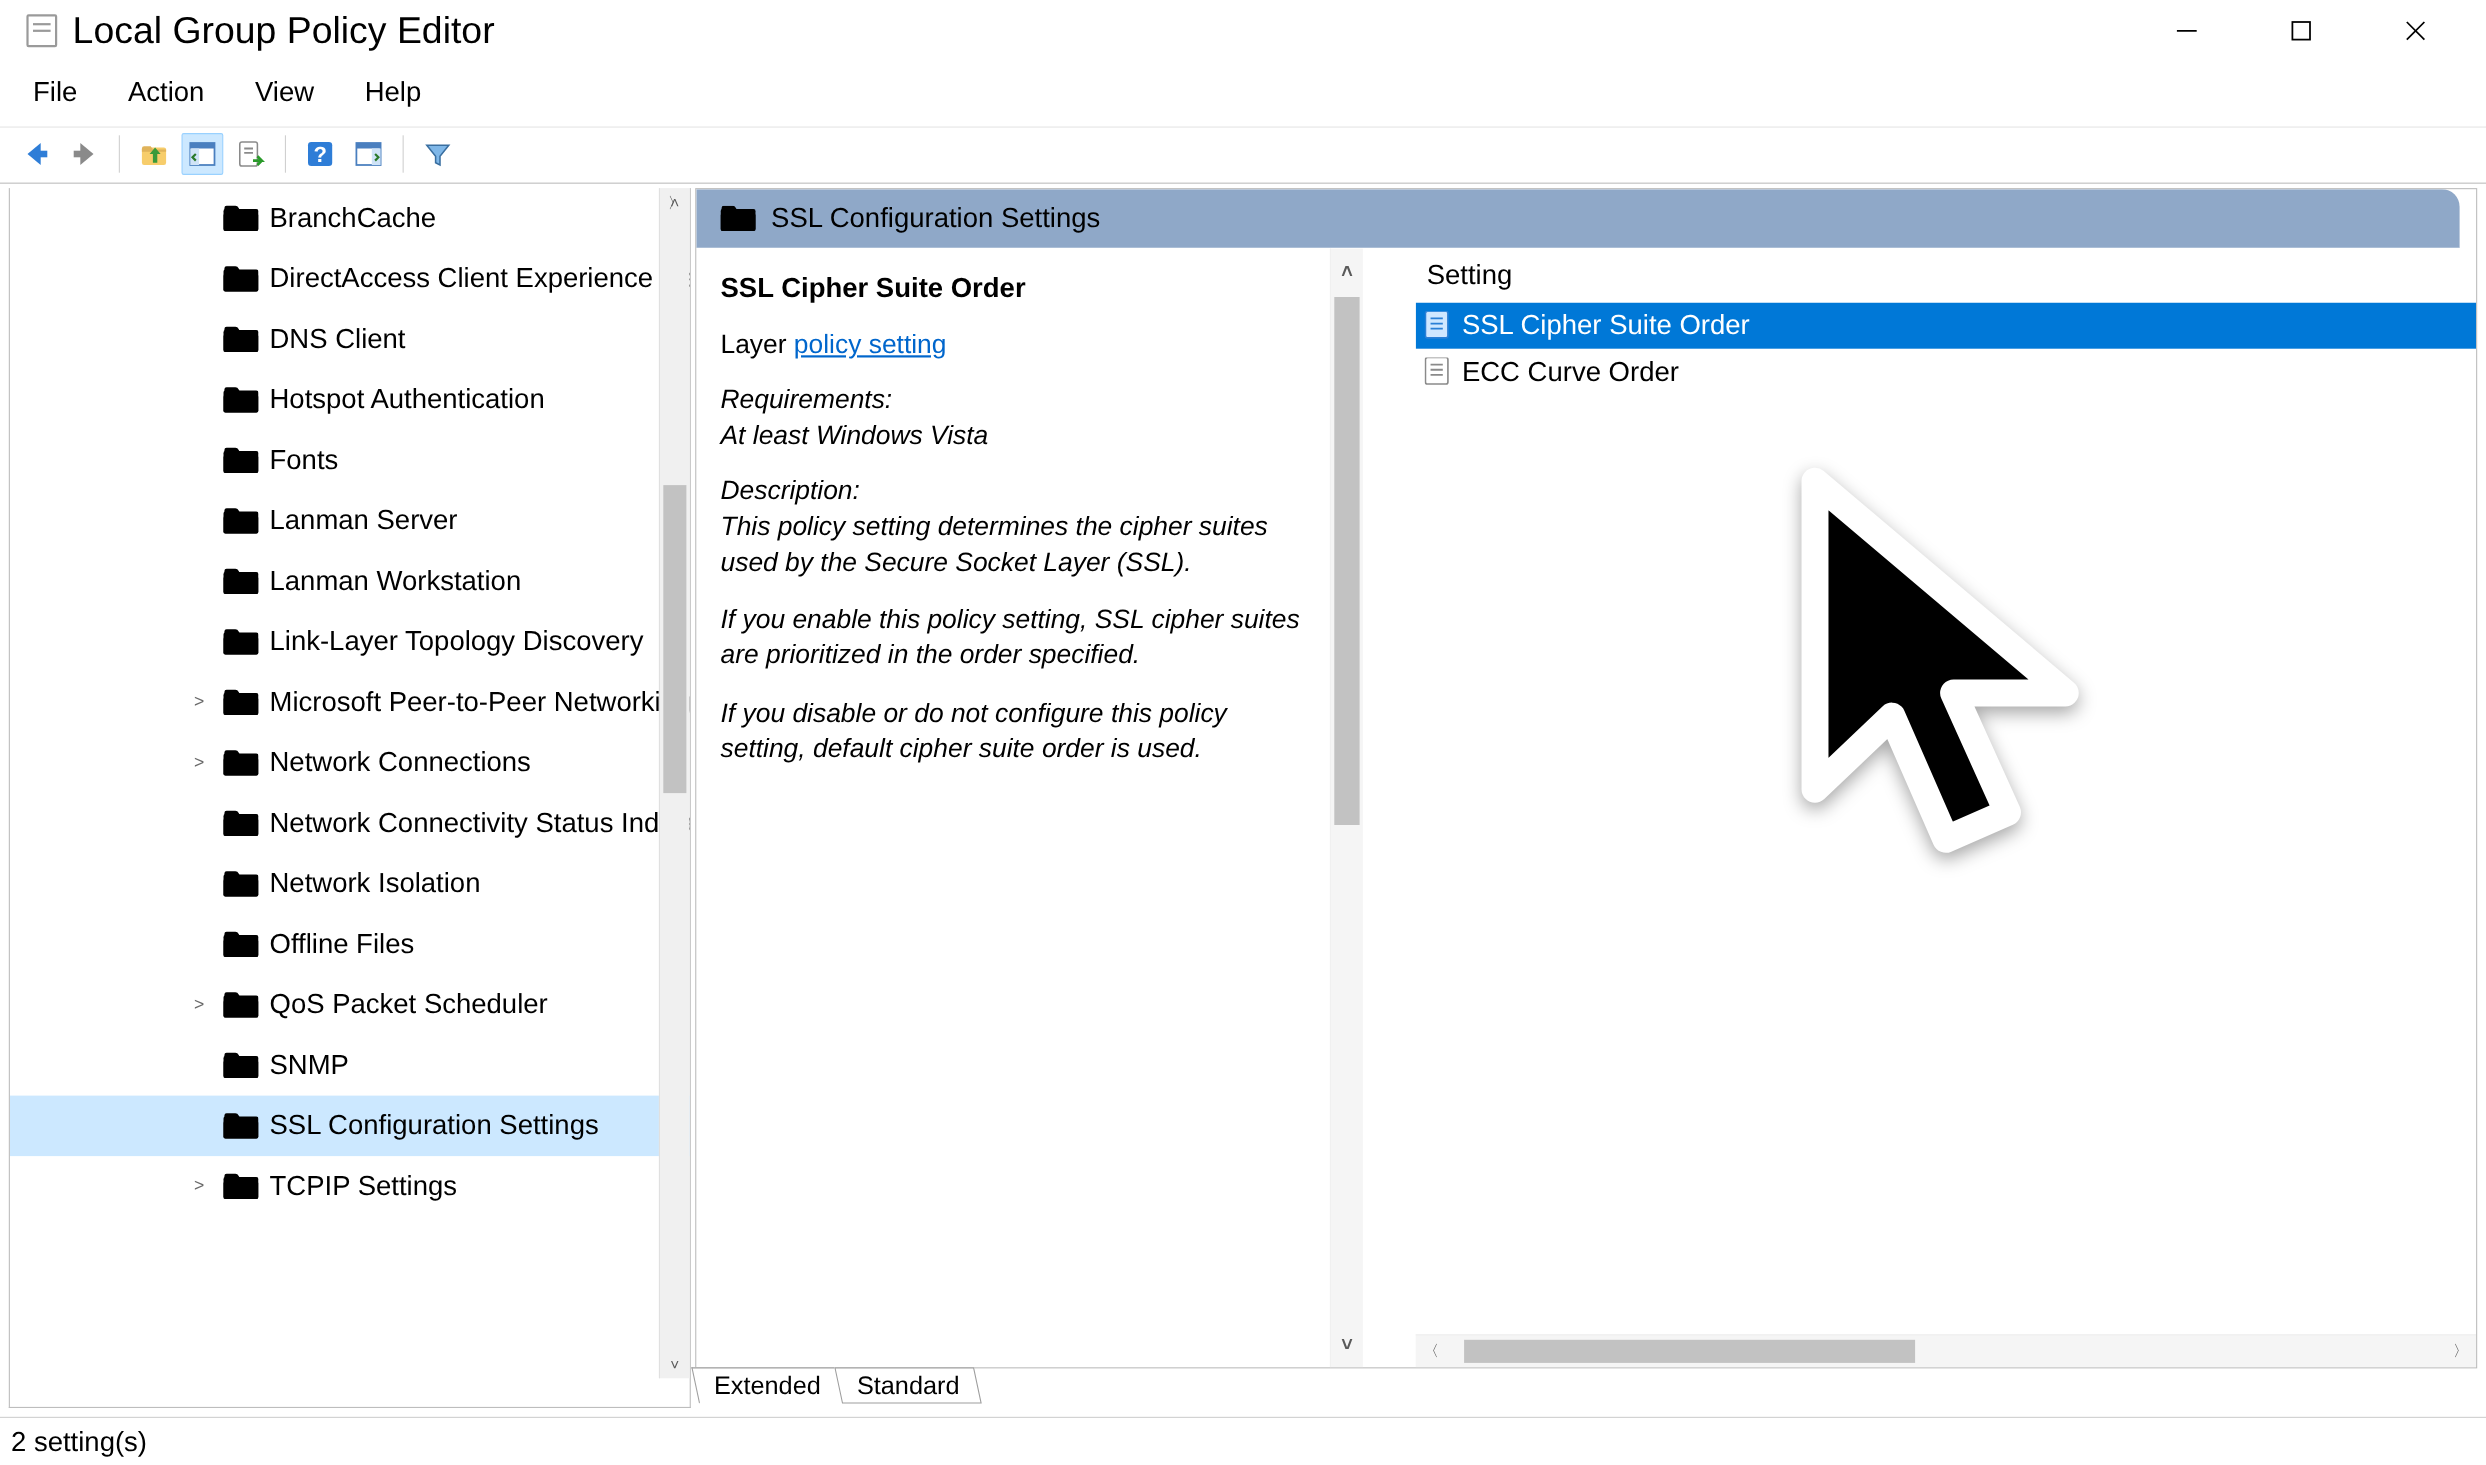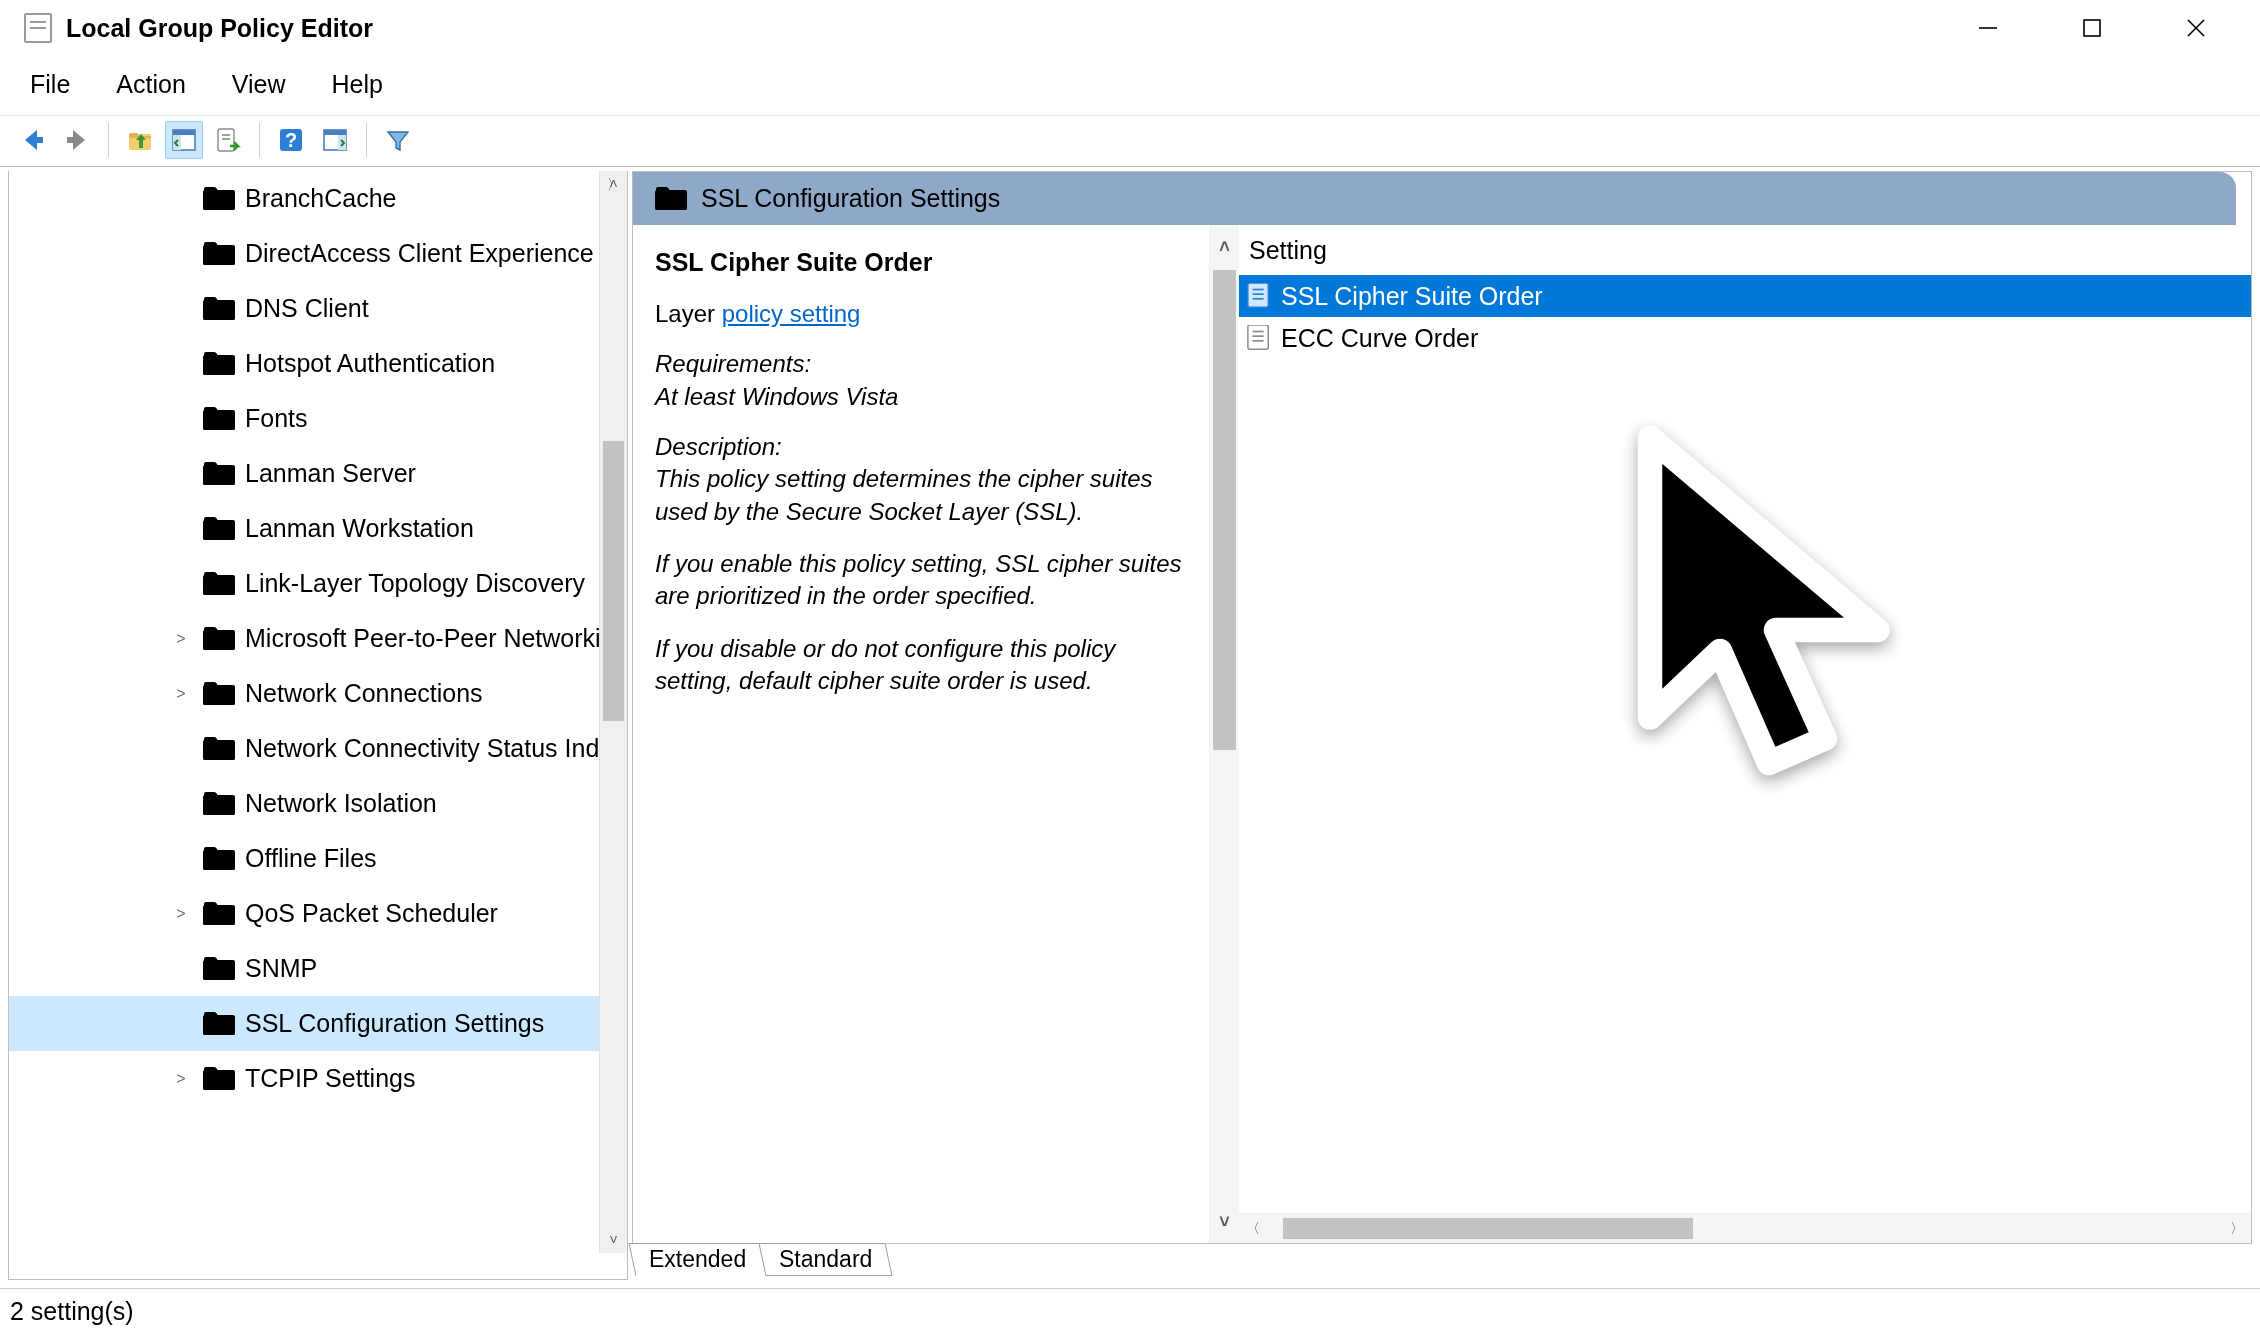--- a/index.html
+++ b/index.html
@@ -29,21 +29,21 @@
   .titlebar .app-icon .sheet {
     position:absolute; inset:0;
     background:#fff; border:2px solid #9a9a9a; border-radius:2px;
   }
   .titlebar .app-icon .sheet::before,
   .titlebar .app-icon .sheet::after {
     content:""; position:absolute; left:4px; right:4px; height:2px; background:#9a9a9a;
   }
   .titlebar .app-icon .sheet::before{top:6px;}
   .titlebar .app-icon .sheet::after{top:12px;}
-  .titlebar .title { font-size: 25px; font-weight: bold; }
+  .titlebar .title { font-size: 34px; }
   .win-controls {
     margin-left: auto;
     display: flex;
     gap: 56px;
     padding-right: 30px;
   }
   .win-btn {
     width: 48px; height: 48px;
     display:flex; align-items:center; justify-content:center;
     font-size: 22px;
@@ -214,20 +214,21 @@
   }
   .mid-vscroll .arrow.up{top:6px;}
   .mid-vscroll .arrow.down{bottom:6px;}
   .mid-vscroll .thumb{
     position:absolute;left:3px;right:3px;top:44px;height:480px;background:#c2c2c2;
   }
   .setting-col{
     flex:1;
     display:flex;
     flex-direction:column;
+    margin-left:48px;
   }
   .setting-header{
     font-size:25px;
     padding:10px 0 10px 10px;
   }
   .setting-list{
     flex:1;
     overflow:hidden;
   }
   .setting-row{

